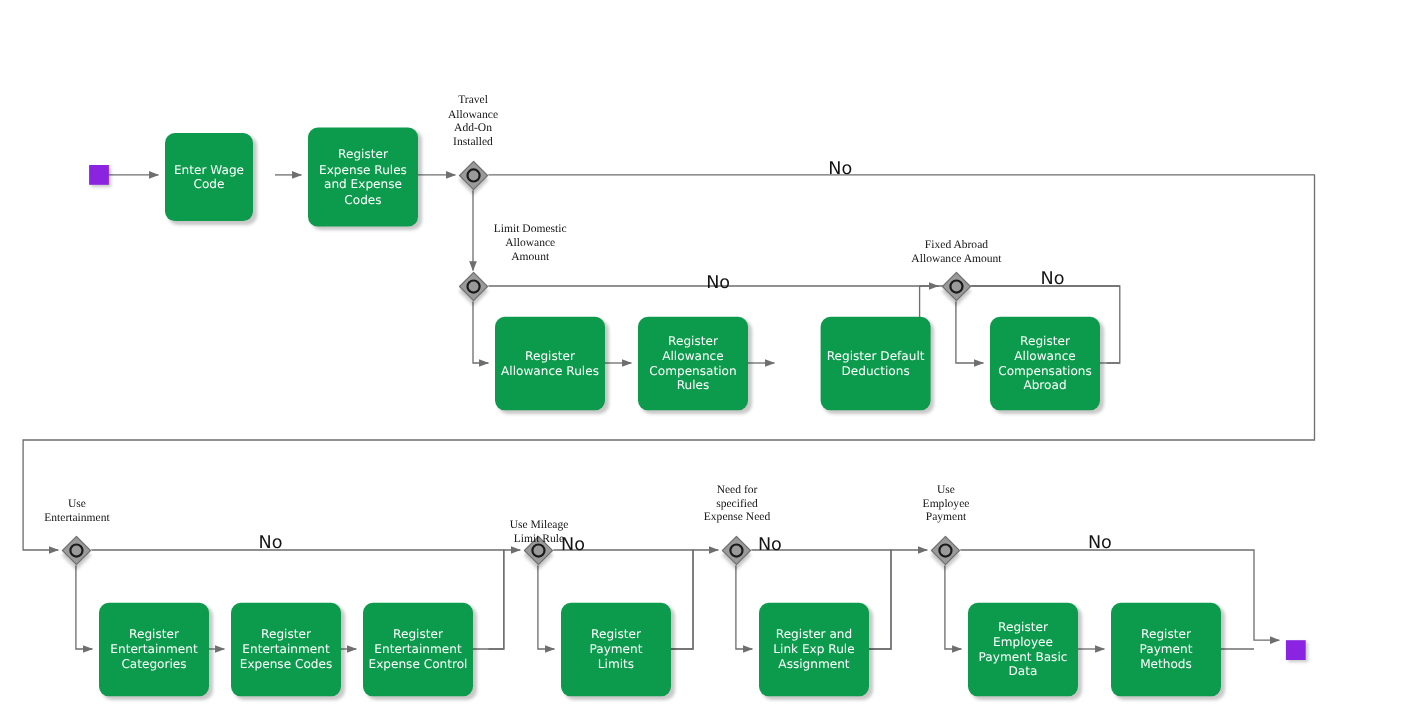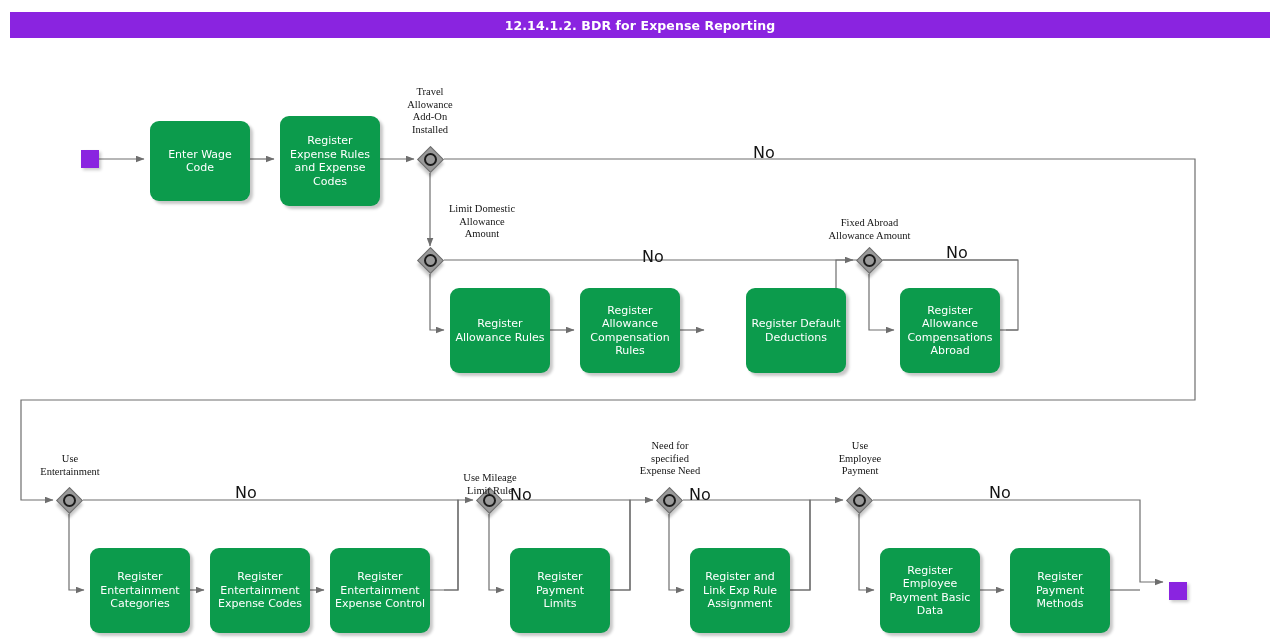--- a/index.html
+++ b/index.html
@@ -90,23 +90,20 @@
     color:#141414;
     text-align:center;
     white-space:nowrap;
   }
 </style>
 </head>
 <body>
 
 <div id="canvas">
 
-  <div class="titlebar">
-    <span>12.14.1.2. BDR for Expense Reporting</span>
-  </div>
 
   <svg id="edges" viewBox="0 0 1280 640" xmlns="http://www.w3.org/2000/svg">
     <defs>
       <marker id="arrowhead" markerWidth="9" markerHeight="7" refX="8.5" refY="3.5" orient="auto" markerUnits="userSpaceOnUse">
         <path d="M0,0 L9,3.5 L0,7 z" fill="#6E6E6E"></path>
       </marker>
     </defs>
     <g id="edge-group" fill="none" stroke="#6E6E6E" stroke-width="1.2">
         <path d="M 99 159 L 144 159" stroke="#6E6E6E" marker-end="url(#arrowhead)"></path>
         <path d="M 250 159 L 274 159" stroke="#6E6E6E" marker-end="url(#arrowhead)"></path>
@@ -133,21 +130,21 @@
         <path d="M 669 514 L 669 590 L 684 590" stroke="#6E6E6E" marker-end="url(#arrowhead)"></path>
         <path d="M 790 590 L 810 590 L 810 500 L 843 500" stroke="#6E6E6E" marker-end="url(#arrowhead)"></path>
         <path d="M 873 500 L 1140 500 L 1140 582 L 1163 582" stroke="#6E6E6E" marker-end="url(#arrowhead)"></path>
         <path d="M 859 514 L 859 590 L 874 590" stroke="#6E6E6E" marker-end="url(#arrowhead)"></path>
         <path d="M 980 590 L 1004 590" stroke="#6E6E6E" marker-end="url(#arrowhead)"></path>
         <path d="M 1110 590 L 1140 590" stroke="#6E6E6E"></path>
       </g>
   </svg>
 
   <div id="nodes">
-      <div class="task" style="left: 150px; top: 121px; width: 100px; height: 80px; background: rgb(12, 155, 76); color: rgb(255, 255, 255);"><span>Enter Wage
+      <div class="task" style="left: 150px; top: 121px; width: 80px; height: 80px; background: rgb(12, 155, 76); color: rgb(255, 255, 255);"><span>Enter Wage
 Code</span></div>
       <div class="task" style="left: 280px; top: 116px; width: 100px; height: 90px; background: rgb(12, 155, 76); color: rgb(255, 255, 255);"><span>Register
 Expense Rules
 and Expense
 Codes</span></div>
       <div class="task" style="left: 450px; top: 288px; width: 100px; height: 85px; background: rgb(12, 155, 76); color: rgb(255, 255, 255);"><span>Register
 Allowance Rules</span></div>
       <div class="task" style="left: 580px; top: 288px; width: 100px; height: 85px; background: rgb(12, 155, 76); color: rgb(255, 255, 255);"><span>Register
 Allowance
 Compensation

